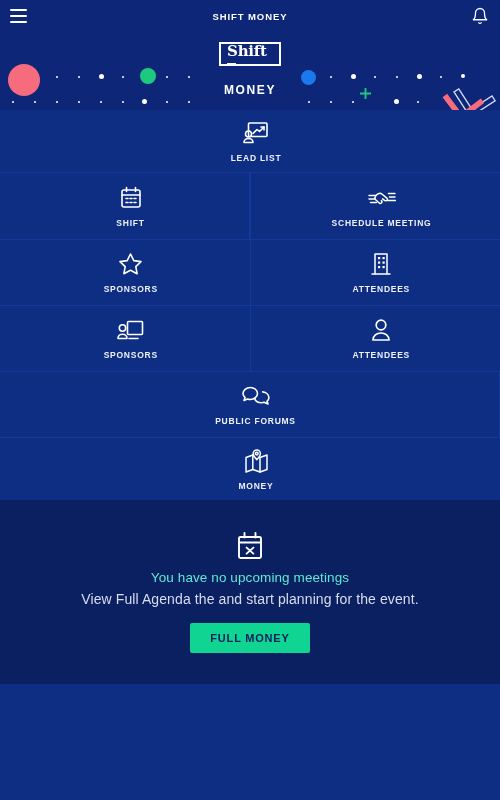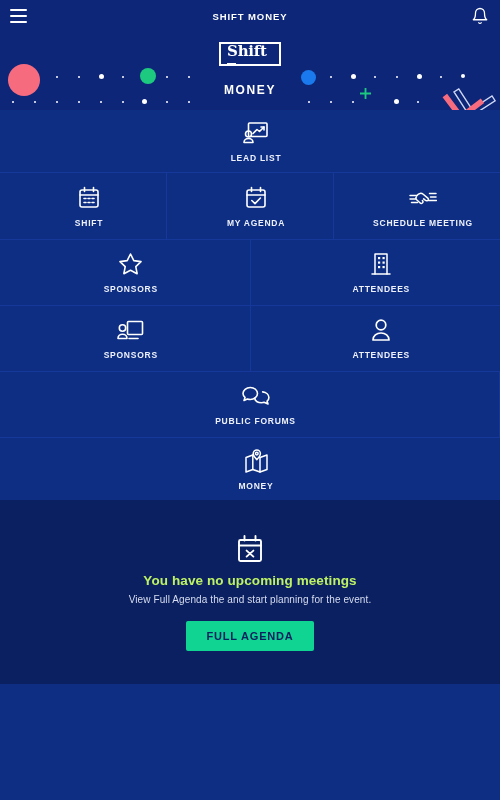--- a/index.html
+++ b/index.html
@@ -80,24 +80,24 @@
   .r-two    { height: 65px; }
   .r-maps   { height: 62px; }
 
   
   .empty {
     background: #0a2060; height: 184px;
     display: flex; flex-direction: column; align-items: center; justify-content: center;
   }
   .empty-ico { margin-bottom: 10px; }
   .empty-title {
-    font-size: 13.5px; font-weight: 700; color: #bef264; letter-spacing: 0.1px;
+    font-size: 13.5px; font-weight: 400; color: #5eead4; letter-spacing: 0.1px;
   }
   .empty-sub {
-    margin-top: 6px; font-size: 10px; color: #d7dcf0; letter-spacing: 0.1px;
+    margin-top: 6px; font-size: 14px; color: #d7dcf0; letter-spacing: 0.1px;
   }
   .cta {
     margin-top: 16px; background: #10d592; color: #0a2060;
     border: none; border-radius: 2px;
     padding: 9px 20px; font-size: 11px; font-weight: 700;
     letter-spacing: 0.8px; cursor: pointer;
     font-family: "Liberation Sans", sans-serif;
   }
   .filler { background: #0d2e82; height: 124px; }
 
@@ -207,30 +207,20 @@
         <div class="cell-ico">
           <svg width="22" height="23" viewBox="0 0 22 23" fill="none" stroke="#fff" stroke-width="1.6" stroke-linecap="round" stroke-linejoin="round">
             <rect x="2" y="4" width="18" height="17" rx="2"></rect>
             <path d="M6.5 1.5v4M15.5 1.5v4M2 9h18"></path>
             <path d="M6 12.5h2M10 12.5h2M14 12.5h2M6 16.5h2M10 16.5h2M14 16.5h2"></path>
           </svg>
         </div>
         <div class="cell-label">SHIFT</div>
       </div>
       <div class="col-sep"></div>
-      <div class="cell">
-        <div class="cell-ico">
-          <svg width="22" height="23" viewBox="0 0 22 23" fill="none" stroke="#fff" stroke-width="1.6" stroke-linecap="round" stroke-linejoin="round">
-            <rect x="2" y="4" width="18" height="17" rx="2"></rect>
-            <path d="M6.5 1.5v4M15.5 1.5v4M2 9h18"></path>
-            <path d="M6.8 14.5 10 17.6 15.4 12"></path>
-          </svg>
-        </div>
-        <div class="cell-label">MY AGENDA</div>
-      </div>
       <div class="col-sep"></div>
       <div class="cell">
         <div class="cell-ico">
           <svg width="28" height="18" viewBox="0 0 28 18" fill="none" stroke="#fff" stroke-width="1.5" stroke-linecap="round" stroke-linejoin="round">
             <path d="M1 6.5h6.5M1 10h5.5M2.5 13.5h6"></path>
             <path d="M20.5 4.5h6.5M21.5 8h5.5M19.5 11.5h8"></path>
             <path d="M8 6.5c1.8-2.4 4.3-2.8 6.2-1.2l4.6 3.8c.9.8.8 2-.2 2.5-.8.4-1.7.2-2.4-.4l-1.6-1.3"></path>
             <path d="M13.4 11.6c.8.7.8 1.8 0 2.4-.8.6-1.8.5-2.5-.2l-3.2-3c-1-1-1-2.2-.2-3"></path>
           </svg>
         </div>
@@ -325,17 +315,17 @@
   <div class="empty">
     <div class="empty-ico">
       <svg width="28" height="29" viewBox="0 0 28 29" fill="none" stroke="#fff" stroke-width="1.9" stroke-linecap="round" stroke-linejoin="round">
         <rect x="3" y="6" width="22" height="21" rx="1.5"></rect>
         <path d="M8.5 2v4.5M19.5 2v4.5M3 11.5h22"></path>
         <path d="M10.6 16.6 17.4 22.6M17.4 16.6 10.6 22.6"></path>
       </svg>
     </div>
     <div class="empty-title">You have no upcoming meetings</div>
     <div class="empty-sub">View Full Agenda the and start planning for the event.</div>
-    <button class="cta">FULL AGENDA</button>
+    <button class="cta">FULL MONEY</button>
   </div>
 
   <div class="filler"></div>
 </div>
 
 </body></html>

